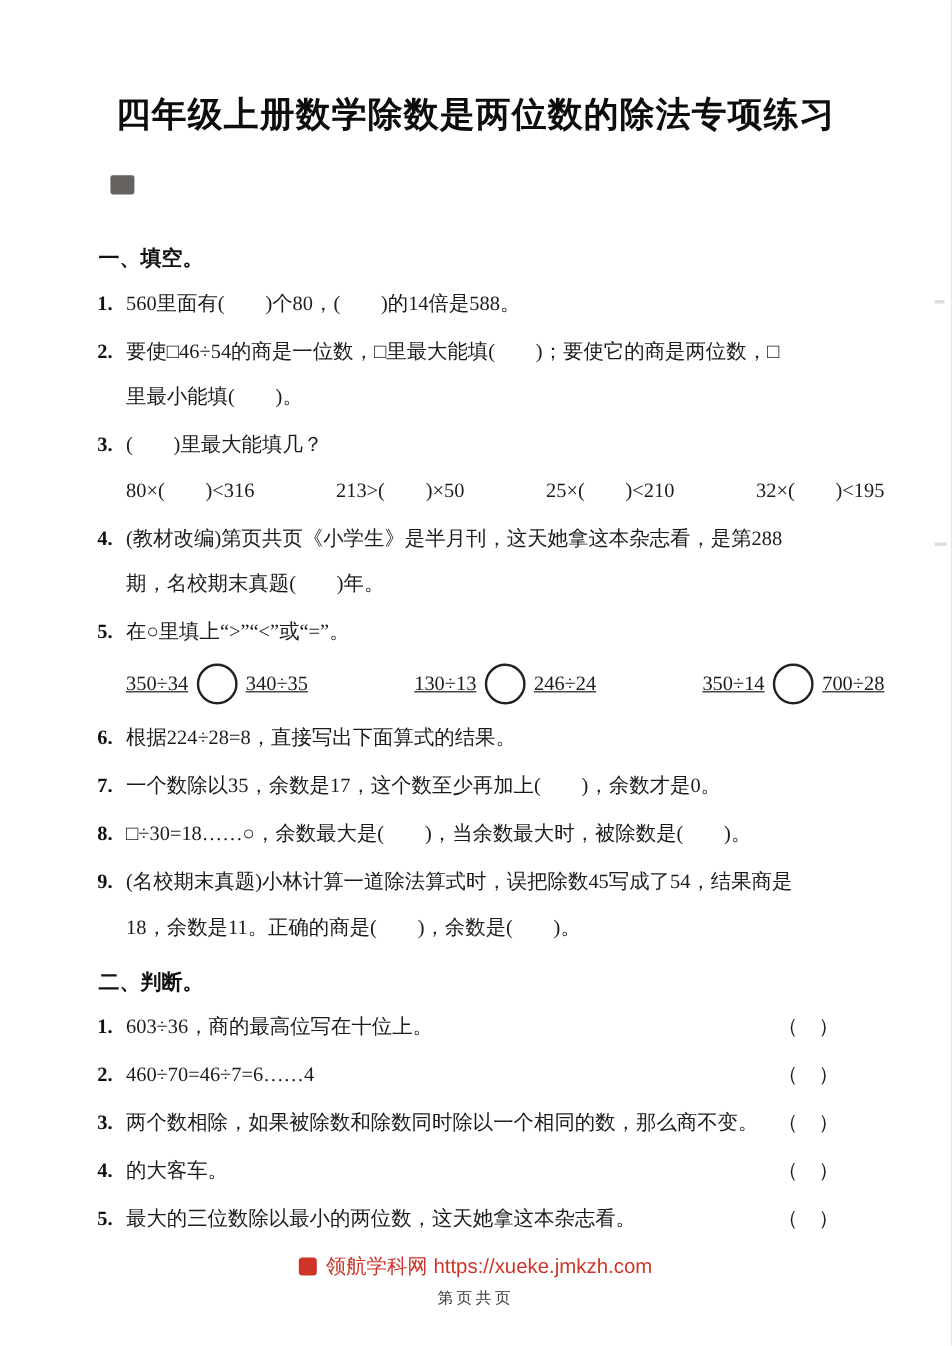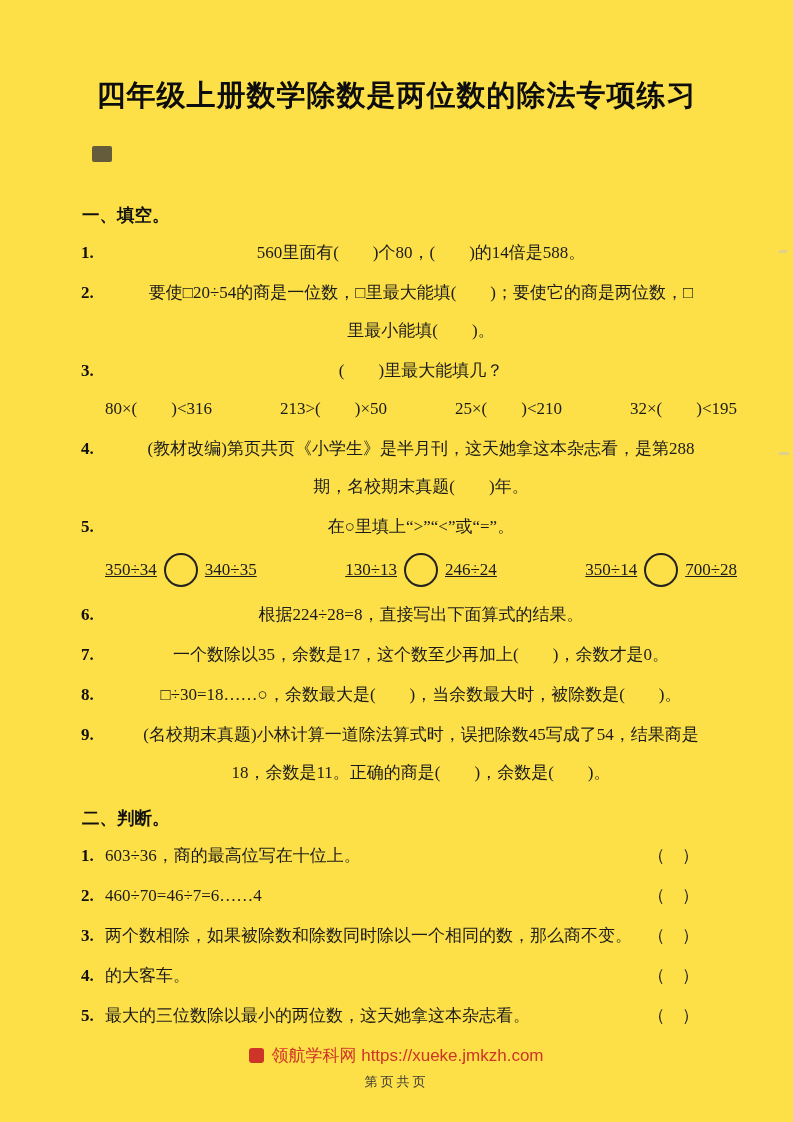--- a/index.html
+++ b/index.html
@@ -1,20 +1,20 @@
 <!DOCTYPE html>
 <html><head>
 <meta charset="utf-8">
 <style>
   html,body { margin:0; padding:0; background:#e9e9e9; }
   .page {
     position:relative;
     width:793px; height:1122px;
     margin:0 auto;
-    background:#fde047;
+    background:#ffffff;
     font-family:"Liberation Serif", serif;
     color:#1b1b1b;
     overflow:hidden;
     box-shadow:0 0 6px rgba(0,0,0,.25);
   }
   .title {
     margin:0;
     padding-top:76px;
     text-align:center;
     font-family:"Liberation Sans", sans-serif;
@@ -45,21 +45,21 @@
     margin-left:25px;
   }
   .sec-heading.second { margin-top:7px; }
   .item { display:flex; align-items:flex-start; margin-left:24px; margin-bottom:2px; }
   .num {
     flex:0 0 24px;
     font-weight:bold;
     line-height:38px;
     color:#111;
   }
-  .lines { flex:1 1 auto; min-width:0;text-align:center; }
+  .lines { flex:1 1 auto; min-width:0; }
   .row { line-height:38px; }
   .spread {
     display:flex;
     justify-content:space-between;
     align-items:center;
     line-height:38px;
   }
   .compare-row { height:48px; }
   .cmp { display:flex; align-items:center;text-decoration:underline; }
   .circle {
@@ -119,21 +119,21 @@
     <div class="item">
       <span class="num">1.</span>
       <div class="lines">
         <div class="row">560里面有(　　)个80，(　　)的14倍是588。</div>
       </div>
     </div>
 
     <div class="item">
       <span class="num">2.</span>
       <div class="lines">
-        <div class="row">要使□20÷54的商是一位数，□里最大能填(　　)；要使它的商是两位数，□</div>
+        <div class="row">要使□46÷54的商是一位数，□里最大能填(　　)；要使它的商是两位数，□</div>
         <div class="row">里最小能填(　　)。</div>
       </div>
     </div>
 
     <div class="item">
       <span class="num">3.</span>
       <div class="lines">
         <div class="row">(　　)里最大能填几？</div>
         <div class="spread">
           <span>80×(　　)&lt;316</span>

